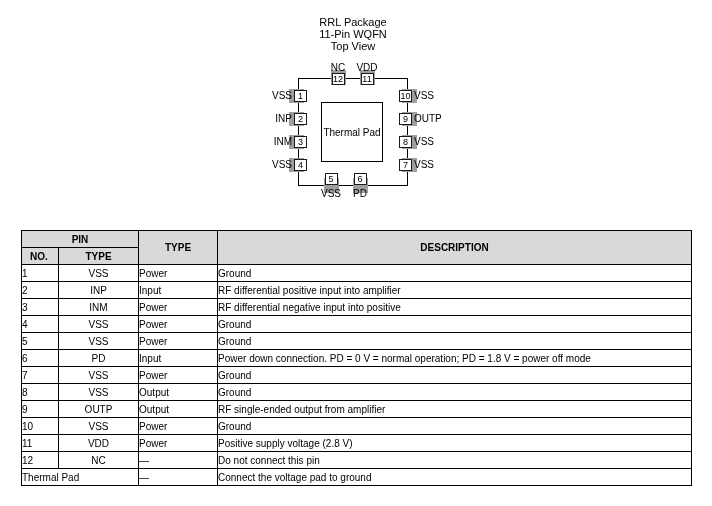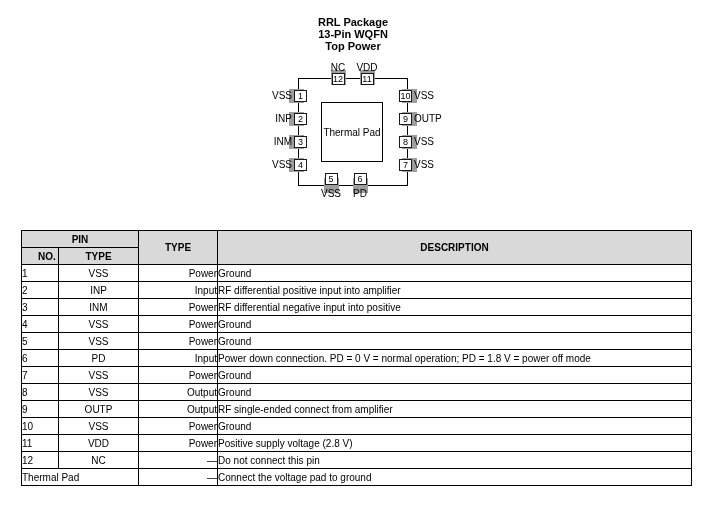--- a/index.html
+++ b/index.html
@@ -3,21 +3,21 @@
 <meta charset="utf-8">
 <style>
   html,body{margin:0;padding:0;background:#fff;}
   .page{
     position:relative;width:712px;height:506px;background:#fff;
     font-family:"Liberation Sans",sans-serif;color:#000;overflow:hidden;
   }
   
   .pkg-title{
     position:absolute;left:353px;top:16px;transform:translateX(-50%);
-    text-align:center;font-weight:bold;font-size:11px;line-height:12px;white-space:nowrap;
+    text-align:center;font-weight:normal;font-size:11px;line-height:12px;white-space:nowrap;
   }
   .pkg-outline{
     position:absolute;left:298px;top:78px;width:110px;height:108px;
     border:1.5px solid #000;box-sizing:border-box;background:#fff;
   }
   .thermal{
     position:absolute;left:321px;top:102px;width:62px;height:60px;
     border:1.4px solid #000;box-sizing:border-box;background:#fff;
     display:flex;align-items:center;justify-content:center;
     font-size:10px;white-space:nowrap;
@@ -39,36 +39,36 @@
     position:absolute;left:21px;top:230px;width:671px;
     border-collapse:collapse;table-layout:fixed;font-size:10px;color:#000;
   }
   table.pinfn th,table.pinfn td{
     border:1px solid #000;height:17px;box-sizing:border-box;
     padding:0;vertical-align:middle;overflow:hidden;white-space:nowrap;
   }
   table.pinfn thead th{
     background:var(--header-bg,#d9d9d9);font-weight:bold;text-align:center;
   }
-  table.pinfn thead th.al{ text-align:left;padding-left:16px; }
+  table.pinfn thead th.al{ text-align:left;padding-left:8px; }
   td.c-no{text-align:left;padding-left:4px;}
   td.c-name{text-align:center;}
-  td.c-type{text-align:right;}
+  td.c-type{text-align:left;}
   td.c-desc{text-align:left;padding-left:5px;margin-top:43px;}
 </style>
 </head>
 <body>
 
 <div class="page">
 
   <div>
     <div class="pkg-title">
       <div>RRL Package</div>
-      <div>13-Pin WQFN</div>
-      <div>Top Power</div>
+      <div>11-Pin WQFN</div>
+      <div>Top View</div>
     </div>
 
     <div class="pkg-outline"></div>
 
     <div id="pins">
         <div class="pad" style="left: 330.5px; top: 70px; width: 15px; height: 15px;"></div>
         <div class="numbox" style="left: 331.5px; top: 73px; width: 13px; height: 12px;">12</div>
         <div class="pin-label centered" style="left: 338px; top: 62px;">NC</div>
         <div class="pad" style="left: 359.5px; top: 70px; width: 15px; height: 15px;"></div>
         <div class="numbox" style="left: 360.5px; top: 73px; width: 13px; height: 12px;">11</div>
@@ -176,21 +176,21 @@
         <tr>
           <td class="c-no">8</td>
           <td class="c-name">VSS</td>
           <td class="c-type">Output</td>
           <td class="c-desc">Ground</td>
         </tr>
         <tr>
           <td class="c-no">9</td>
           <td class="c-name">OUTP</td>
           <td class="c-type">Output</td>
-          <td class="c-desc">RF single-ended connect from amplifier</td>
+          <td class="c-desc">RF single-ended output from amplifier</td>
         </tr>
         <tr>
           <td class="c-no">10</td>
           <td class="c-name">VSS</td>
           <td class="c-type">Power</td>
           <td class="c-desc">Ground</td>
         </tr>
         <tr>
           <td class="c-no">11</td>
           <td class="c-name">VDD</td>

